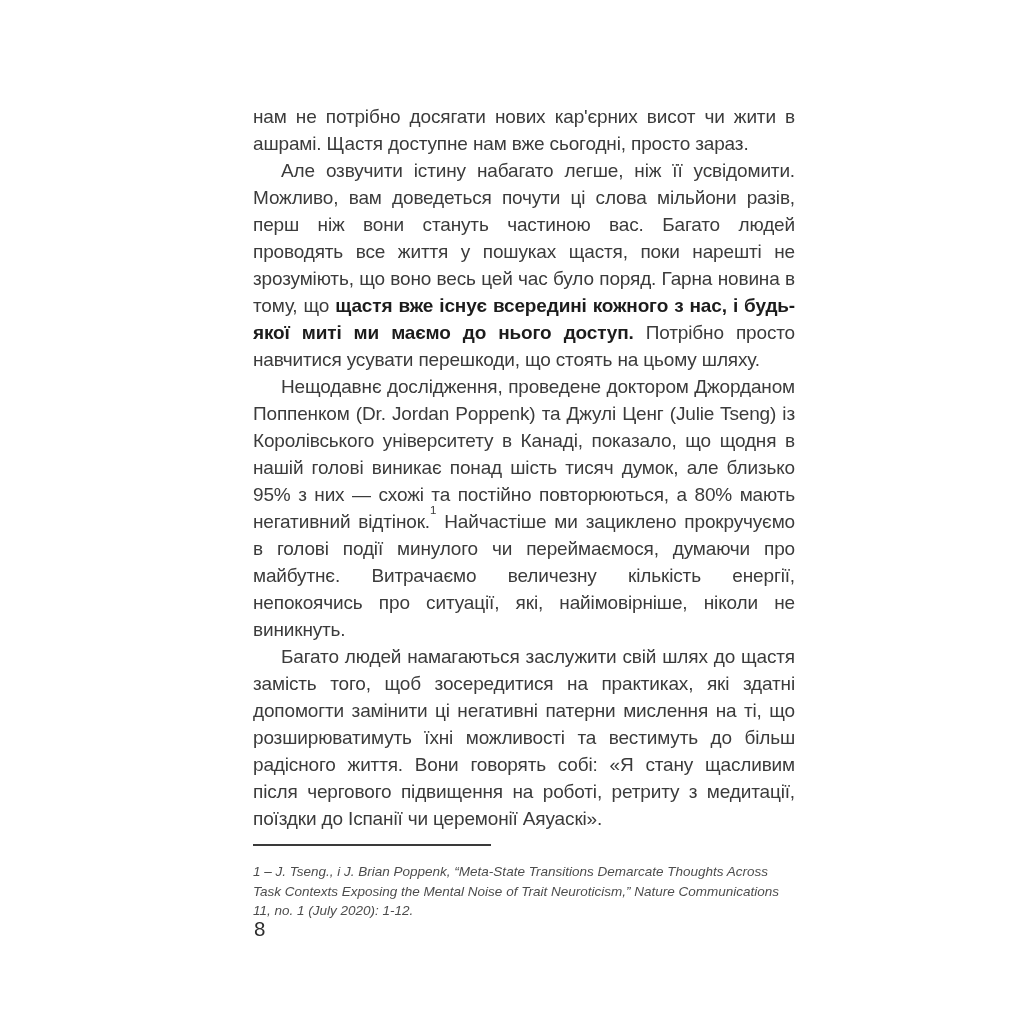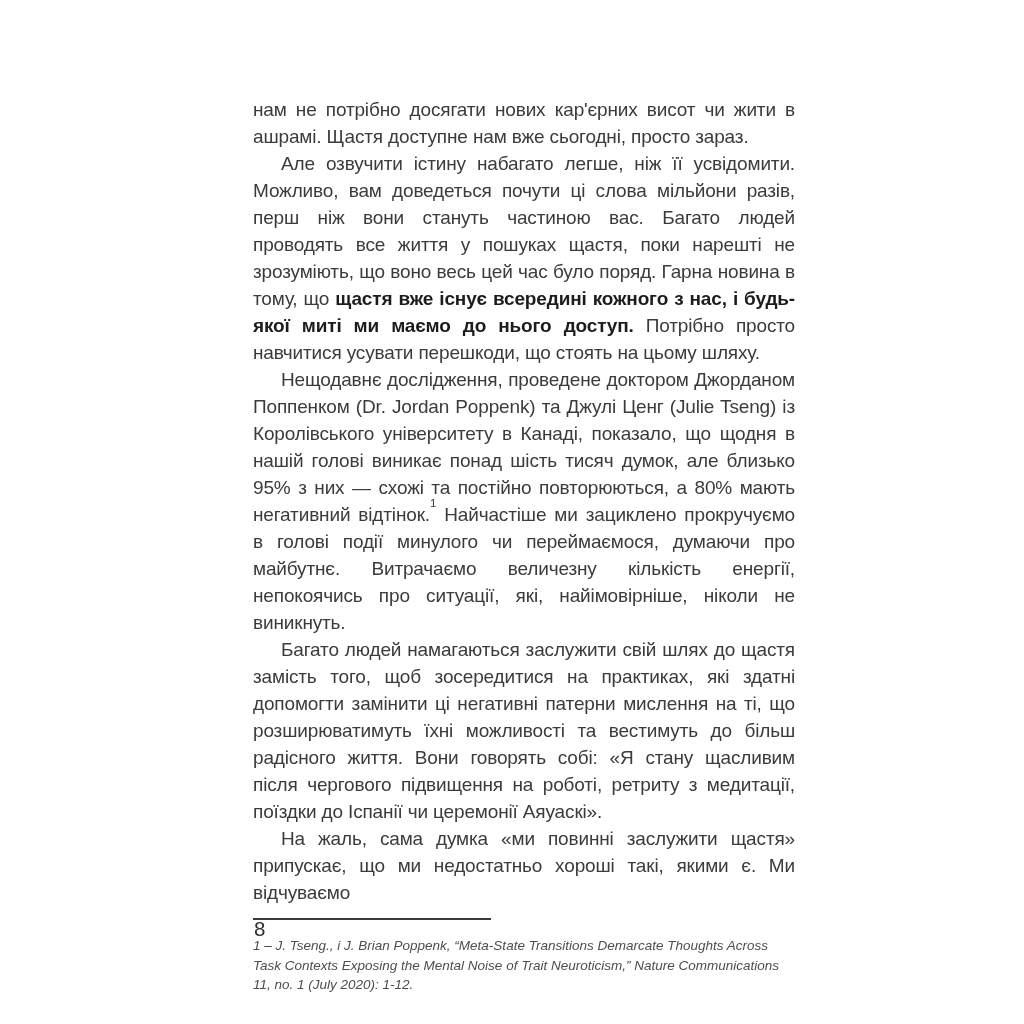--- a/index.html
+++ b/index.html
@@ -10,21 +10,21 @@
     font-family: "Liberation Sans", "DejaVu Sans", sans-serif;
   }
   .page {
     position: relative;
     width: 1024px; height: 1024px;
     background: #ffffff;
     overflow: hidden;
   }
   .column {
     position: absolute;
-    left: 253px; top: 96px;
+    left: 253px; top: 103px;
     width: 542px;
   }
   .text-block {
     color: #3b3b3b;
     font-size: 19px;
     line-height: 27px;
     letter-spacing: -0.15px;
     text-align: justify;
     min-height: 724px;
   }
@@ -67,21 +67,20 @@
 </head>
 <body>
 
 <div class="page">
   <div class="column">
     <main class="text-block">
         <p class="para"><span class="seg">нам не потрібно досягати нових кар'єрних висот чи жити в ашрамі. Щастя доступне нам вже сьогодні, просто зараз.</span></p>
         <p class="para indent"><span class="seg">Але озвучити істину набагато легше, ніж її усвідомити. Можливо, вам доведеться почути ці слова мільйони разів, перш ніж вони стануть частиною вас. Багато людей проводять все життя у пошуках щастя, поки нарешті не зрозуміють, що воно весь цей час було поряд. Гарна новина в тому, що </span><span class="seg-bold">щастя вже існує всередині кожного з нас, і будь-якої миті ми маємо до нього доступ.</span><span class="seg"> Потрібно просто навчитися усувати перешкоди, що стоять на цьому шляху.</span></p>
         <p class="para indent"><span class="seg">Нещодавнє дослідження, проведене доктором Джорданом Поппенком (Dr. Jordan Poppenk) та Джулі Ценг (Julie Tseng) із Королівського університету в Канаді, показало, що щодня в нашій голові виникає понад шість тисяч думок, але близько 95% з них — схожі та постійно повторюються, а 80% мають негативний відтінок.</span><sup class="fn-ref">1</sup><span class="seg"> Найчастіше ми зациклено прокручуємо в голові події минулого чи переймаємося, думаючи про майбутнє. Витрачаємо величезну кількість енергії, непокоячись про ситуації, які, найімовірніше, ніколи не виникнуть.</span></p>
         <p class="para indent"><span class="seg">Багато людей намагаються заслужити свій шлях до щастя замість того, щоб зосередитися на практиках, які здатні допомогти замінити ці негативні патерни мислення на ті, що розширюватимуть їхні можливості та вестимуть до більш радісного життя. Вони говорять собі: «Я стану щасливим після чергового підвищення на роботі, ретриту з медитації, поїздки до Іспанії чи церемонії Аяуаскі».</span></p>
-        <p class="para indent"><span class="seg">На жаль, сама думка «ми повинні заслужити щастя» припускає, що ми недостатньо хороші такі, якими є. Ми відчуваємо</span></p>
       </main>
     <div class="footnote-area">
       <div class="footnote-rule"></div>
       <p class="footnote">1 – J. Tseng., i J. Brian Poppenk, “Meta-State Transitions Demarcate Thoughts Across Task Contexts Exposing the Mental Noise of Trait Neuroticism,” Nature Communications 11, no. 1 (July 2020): 1-12.</p>
     </div>
   </div>
   <div class="page-number">8</div>
 </div>
 
 </body></html>

